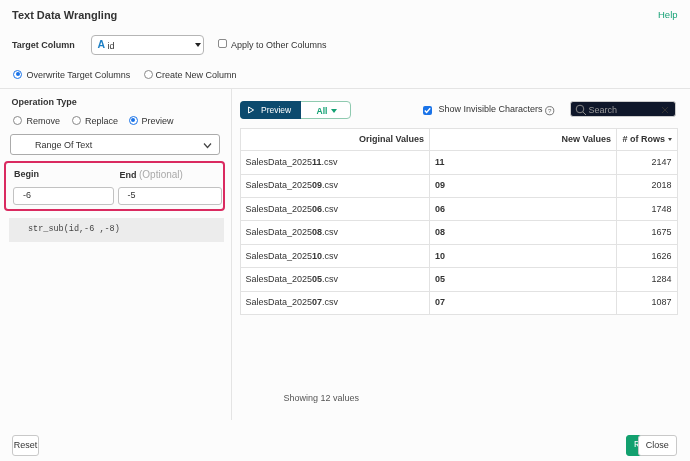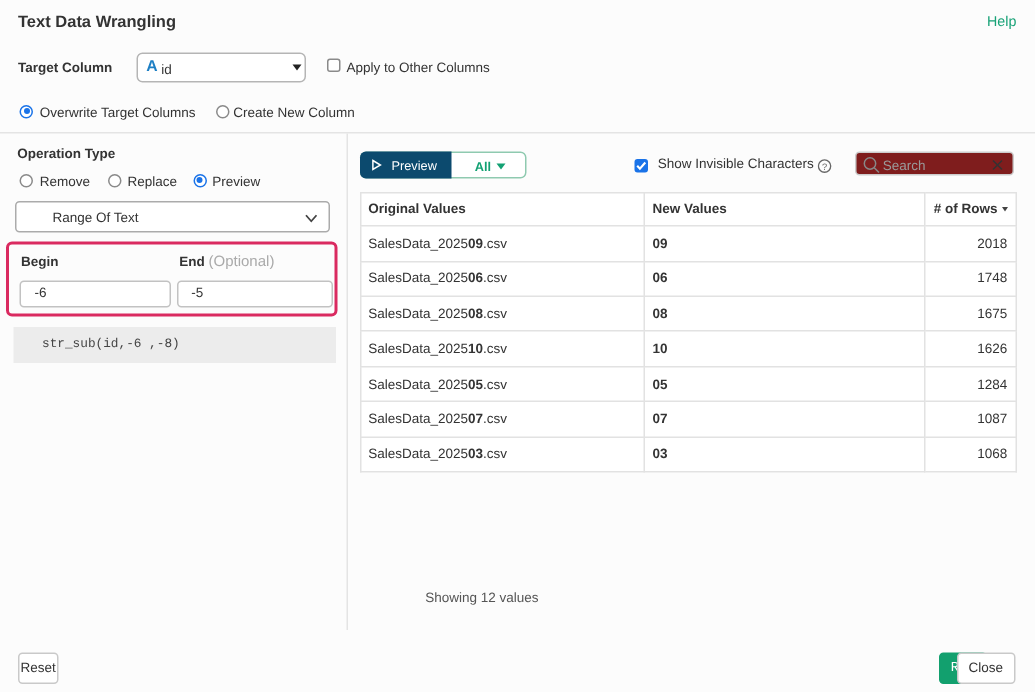--- a/index.html
+++ b/index.html
@@ -16,21 +16,21 @@
 .cb { width:9px; height:9px; border:1px solid #8a8a8a; border-radius:2px; background:#fff; }
 .hr { left:0; top:88px; width:690px; height:1px; background:#e4e4e4; }
 .vr { left:231px; top:89px; width:1px; height:331px; background:#e4e4e4; }
 .redbox { left:4px; top:161px; width:221px; height:50px; border:2px solid #da2a60; border-radius:4px; }
 .inp { background:#fff; border:1px solid #c2c2c2; border-radius:3px; font-size:9px; color:#333; line-height:15.5px; padding-left:9px; }
 .code { left:9px; top:218px; width:215px; height:23.5px; background:#ececec; font-family:"Liberation Mono", monospace; font-size:8.5px; color:#444; line-height:23.5px; padding-left:19px; }
 .btn { border:1px solid #c9c9c9; border-radius:3px; background:#fff; text-align:center; font-size:9px; color:#333; }
 .run { background:#12a06e; border:1px solid #12a06e; color:#fff; }
 table { border-collapse:collapse; table-layout:fixed; width:437px; background:#fff; font-size:9px; }
 th,td { border:1px solid #e2e2e2; padding:0 5px; text-align:left; font-weight:normal; color:#333; overflow:hidden; white-space:nowrap; }
-th { height:22px; font-weight:bold; }
+th { height:22px; font-weight:bold;text-align:right; }
 td { height:23.4px; }
 .num { text-align:right; }
 .cellb { font-weight:bold; }
 </style>
 </head>
 <body>
   <div class="abs title">Text Data Wrangling</div>
   <div class="abs help">Help</div>
 
   <div class="abs b" style="left:12px; top:41px;">Target Column</div>
@@ -89,21 +89,21 @@
     <svg width="9" height="9" viewBox="0 0 9 9">
       <path d="M1.8 4.5 L3.6 6.5 L7.2 2.3" stroke="#fff" stroke-width="1.4" fill="none"></path>
     </svg>
   </div>
   <div class="abs" style="left:438.5px; top:105px;">Show Invisible Characters</div>
   <svg class="abs" style="left:544.5px; top:105.5px;" width="10" height="10" viewBox="0 0 10 10">
     <circle cx="4.7" cy="4.7" r="4.1" stroke="#666" fill="none" stroke-width="0.9"></circle>
     <text x="4.7" y="7.1" font-size="6.2" text-anchor="middle" fill="#666" font-family="Liberation Sans">?</text>
   </svg>
 
-  <div class="abs" style="left:569.5px; top:100.5px; width:106.5px; height:16.5px; border:1px solid #ccc; border-radius:3px; background:#7f1d1d;">
+  <div class="abs" style="left:569.5px; top:100.5px; width:106.5px; height:16.5px; border:1px solid #ccc; border-radius:3px; background:#0f172a;">
     <svg style="position:absolute; left:4px; top:2.5px;" width="13" height="13" viewBox="0 0 13 13">
       <circle cx="5" cy="5" r="3.8" stroke="#888" fill="none" stroke-width="1"></circle>
       <path d="M7.8 7.8 L11 11" stroke="#888" stroke-width="1"></path>
     </svg>
     <span style="position:absolute; left:18px; top:4px; color:#9a9a9a;">Search</span>
     <svg style="position:absolute; right:6px; top:4.5px;" width="8" height="8" viewBox="0 0 8 8">
       <path d="M1 1 L7 7 M7 1 L1 7" stroke="#333" stroke-width="1"></path>
     </svg>
   </div>
 
@@ -111,20 +111,25 @@
     <colgroup>
       <col style="width:189.5px">
       <col style="width:187px">
       <col style="width:60.5px">
     </colgroup>
     <tbody>
       <tr>
         <th>Original Values</th>
         <th>New Values</th>
         <th class="num"># of Rows <span style="display:inline-block; width:0; height:0; border-left:2.5px solid transparent; border-right:2.5px solid transparent; border-top:3.5px solid #444; vertical-align:1px;"></span></th>
+      </tr>
+    <tr>
+        <td>SalesData_2025<span class="cellb">11</span>.csv</td>
+        <td class="cellb">11</td>
+        <td class="num">2147</td>
       </tr>
     <tr>
         <td>SalesData_2025<span class="cellb">09</span>.csv</td>
         <td class="cellb">09</td>
         <td class="num">2018</td>
       </tr>
     <tr>
         <td>SalesData_2025<span class="cellb">06</span>.csv</td>
         <td class="cellb">06</td>
         <td class="num">1748</td>
@@ -142,25 +147,20 @@
     <tr>
         <td>SalesData_2025<span class="cellb">05</span>.csv</td>
         <td class="cellb">05</td>
         <td class="num">1284</td>
       </tr>
     <tr>
         <td>SalesData_2025<span class="cellb">07</span>.csv</td>
         <td class="cellb">07</td>
         <td class="num">1087</td>
       </tr>
-    <tr>
-        <td>SalesData_2025<span class="cellb">03</span>.csv</td>
-        <td class="cellb">03</td>
-        <td class="num">1068</td>
-      </tr>
   </tbody>
   </table>
 
   <div class="abs" style="left:243.5px; top:394px; color:#555;padding-left:40px;">Showing 12 values</div>
 
   <div class="abs btn" style="left:12px; top:435px; width:27px; height:21px; line-height:19px;">Reset</div>
   <div class="abs btn run" style="left:626px; top:435px; width:32px; height:21px; line-height:19px;font-family:Liberation Mono, monospace;">Run</div>
   <div class="abs btn" style="left:638px; top:435px; width:38.5px; height:21px; line-height:19px;">Close</div>
 
 </body></html>

